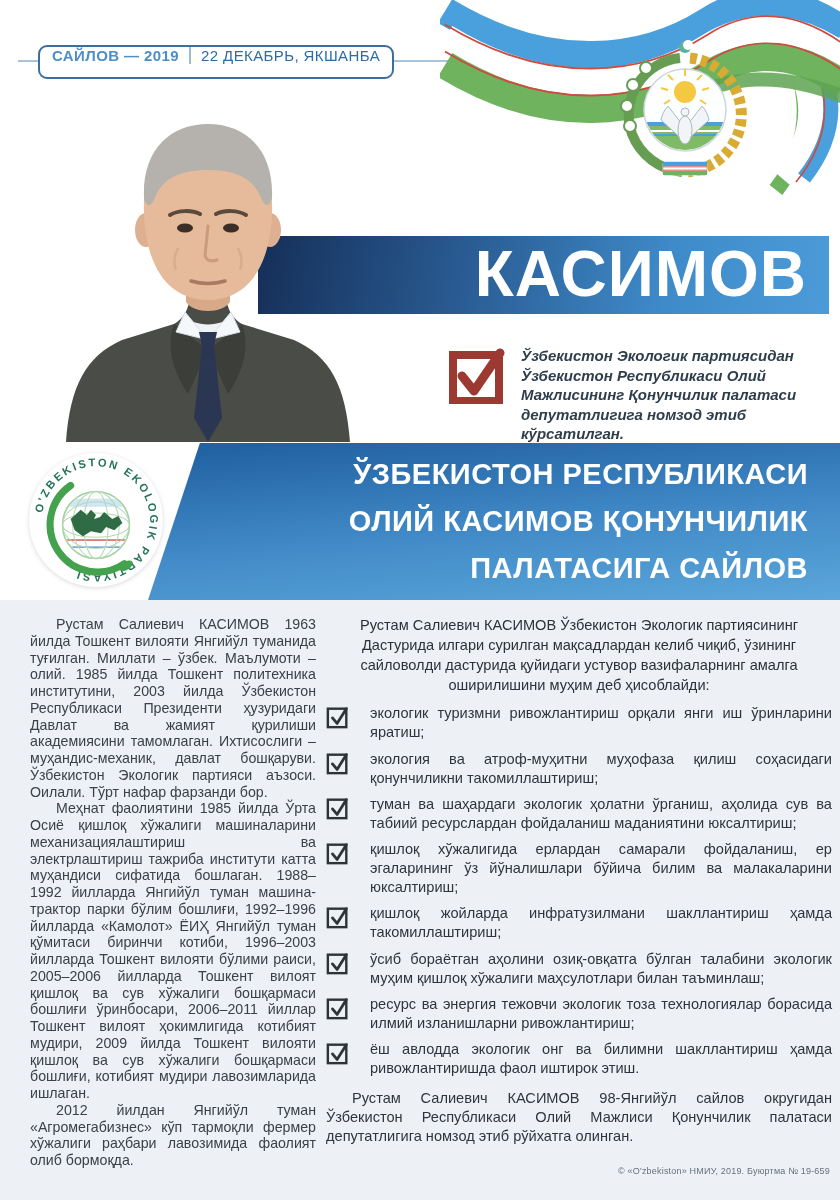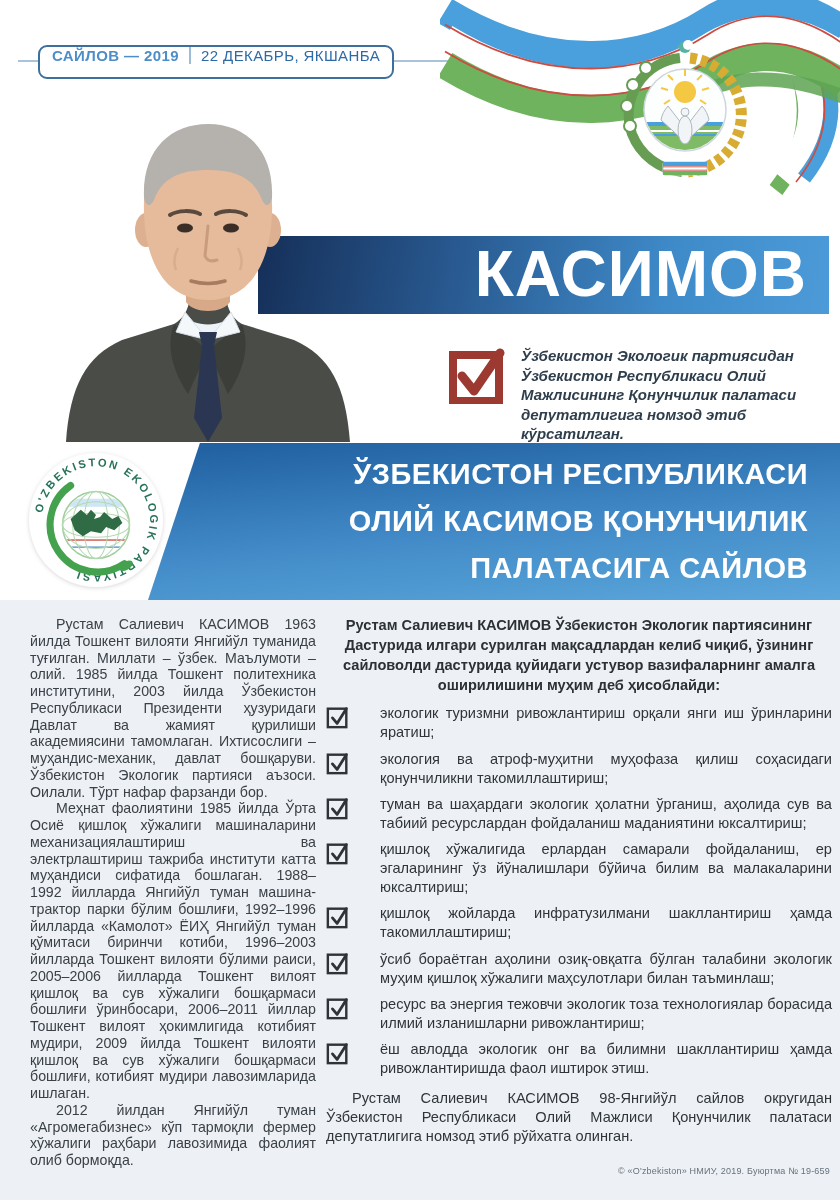--- a/index.html
+++ b/index.html
@@ -44,24 +44,24 @@
   
   .photo{position:absolute;left:58px;top:88px;width:300px;height:354px;z-index:3;}
   .band,.name-first{z-index:2;}
   .nominate{z-index:2;}
 
   
   .bio{position:absolute;left:30px;top:616px;width:286px;color:#3b4148;
        font-size:14.2px;line-height:1.18;text-align:justify;}
   .bio p{margin:0;text-indent:26px;}
   .program{position:absolute;left:326px;top:616px;width:506px;color:#2f353b;}
-  .program-intro{margin:0 0 9px 0;font-size:14.6px;line-height:1.36;font-weight:bold;
+  .program-intro{margin:0 0 9px 0;font-size:14.6px;line-height:1.36;font-weight:normal;
                  text-align:center;color:#2b3136;}
   .bullets{list-style:none;margin:0;padding:0;display:flex;flex-direction:column;gap:7px;}
-  .bullet{display:flex;gap:30px;align-items:flex-start;}
+  .bullet{display:flex;gap:20px;align-items:flex-start;}
   .bullet .cb{flex:0 0 24px;padding-top:1px;}
   .bullet p{margin:0;font-size:14.6px;line-height:1.31;text-align:justify;}
   .program-outro{margin:11px 0 0 0;font-size:14.6px;line-height:1.31;text-align:justify;text-indent:26px;}
 
   .imprint{position:absolute;right:10px;top:1166px;font-size:9px;color:#66717c;letter-spacing:.2px;}
 </style>
 </head>
 <body>
 
 <div class="page">

